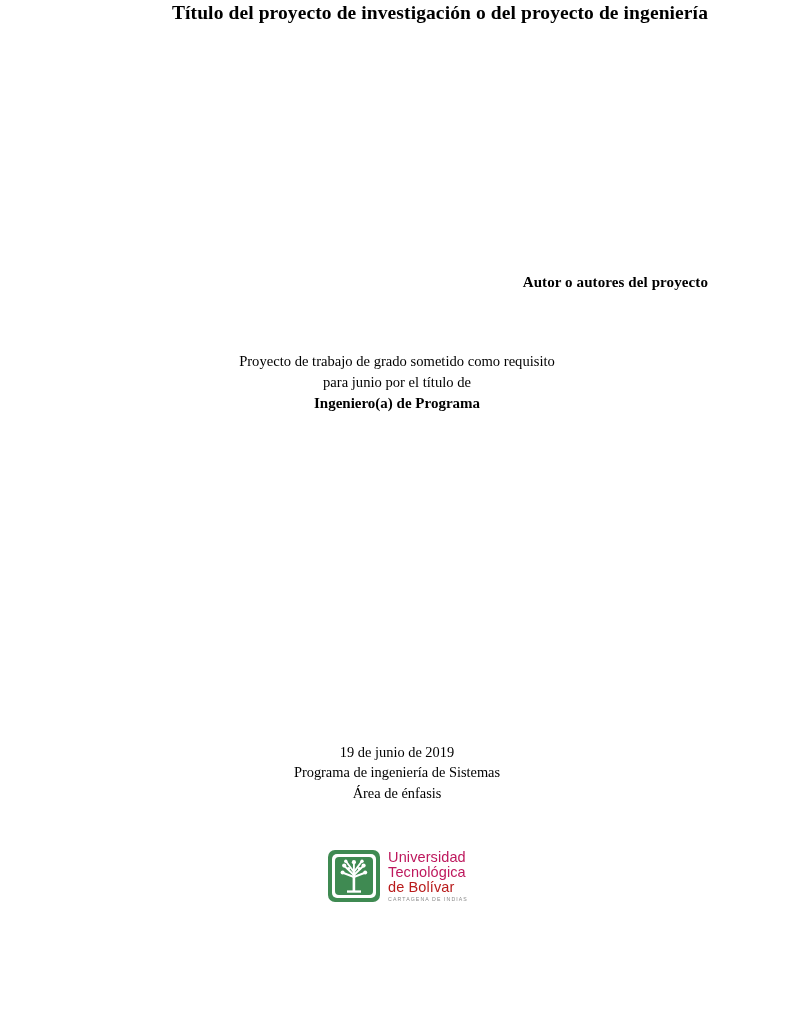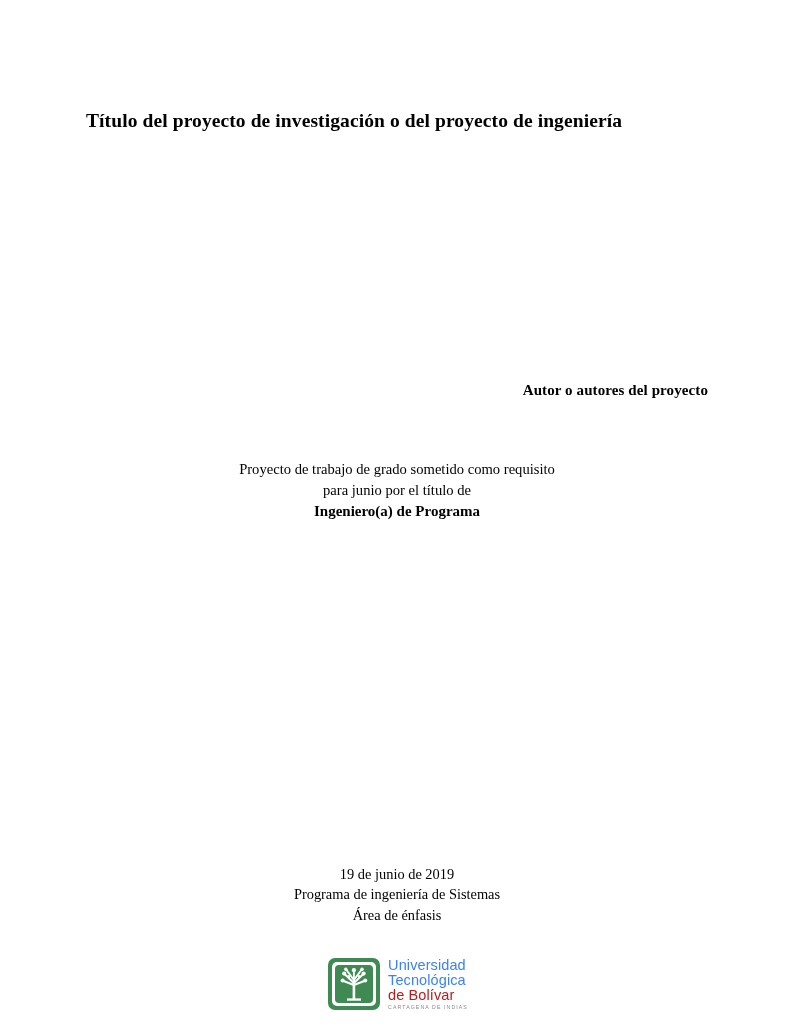--- a/index.html
+++ b/index.html
@@ -18,22 +18,21 @@
 
   .page {
     position: relative;
     width: 794px;
     height: 1028px;
     box-sizing: border-box;
     padding: 0 86px;
   }
 
   .title-block {
-    margin-top: 108px;
-    text-align: left;
+    text-align: right;
   }
   .doc-title {
     font-size: 19.5px;
     font-weight: bold;
     line-height: 1.35;
     letter-spacing: 0.1px;
   }
 
   .author-block {
     margin-top: 248px;
@@ -57,21 +56,20 @@
   }
 
   .info-block {
     position: absolute;
     left: 0;
     right: 0;
     top: 742px;
     text-align: center;
     font-size: 14.4px;
     line-height: 1.42;
-    margin-top: 14px;
   }
   .info-line.university {
     font-size: 16.4px;
     letter-spacing: 0.15px;
   }
 
   .logo-wrap {
     position: absolute;
     left: 0;
     right: 0;
@@ -90,21 +88,21 @@
     height: 56px;
     position: relative;
   }
   .logo-text {
     font-family: "Liberation Sans", "DejaVu Sans", sans-serif;
     line-height: 1.03;
     text-align: left;
   }
   .logo-text .l1, .logo-text .l2, .logo-text .l3 {
     font-size: 14.5px;
-    color: #3b82f6;
+    color: #be185d;
     letter-spacing: 0.1px;
   }
   .logo-text .l3 { color: #b91c1c; }
   .logo-text .l4 {
     font-size: 5.2px;
     color: #8a8a8a;
     letter-spacing: 1.1px;
     margin-top: 2px;
   }
 </style>

